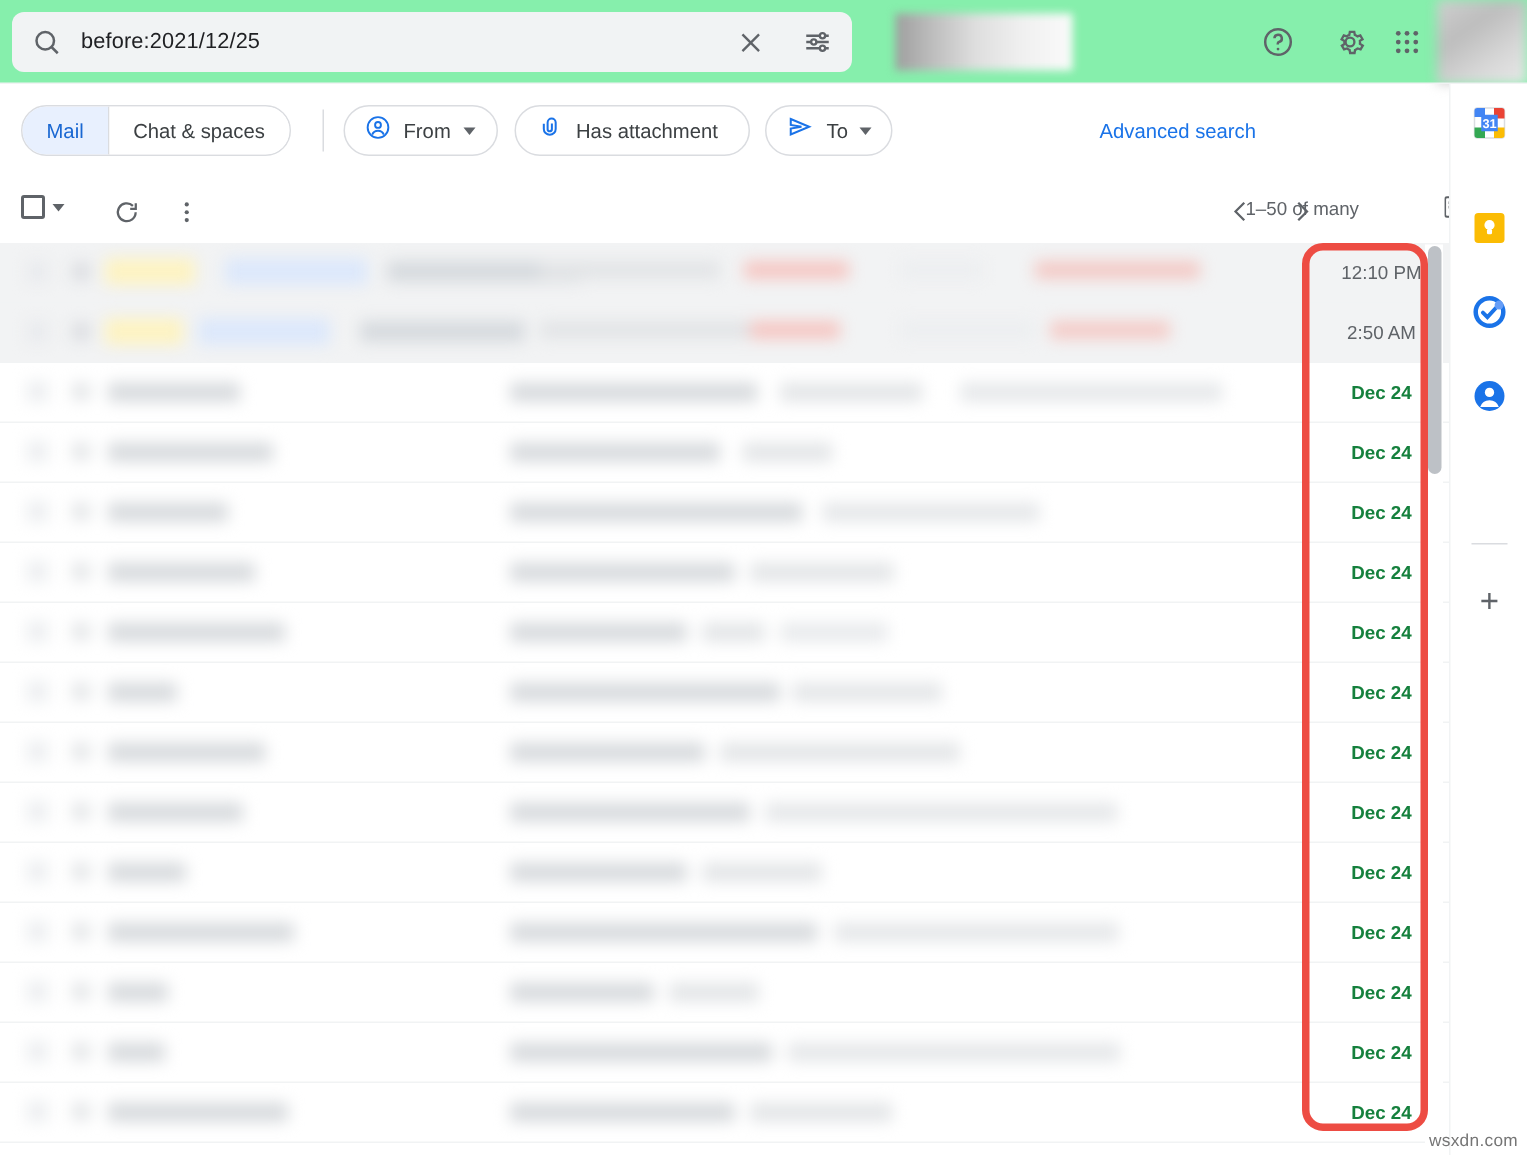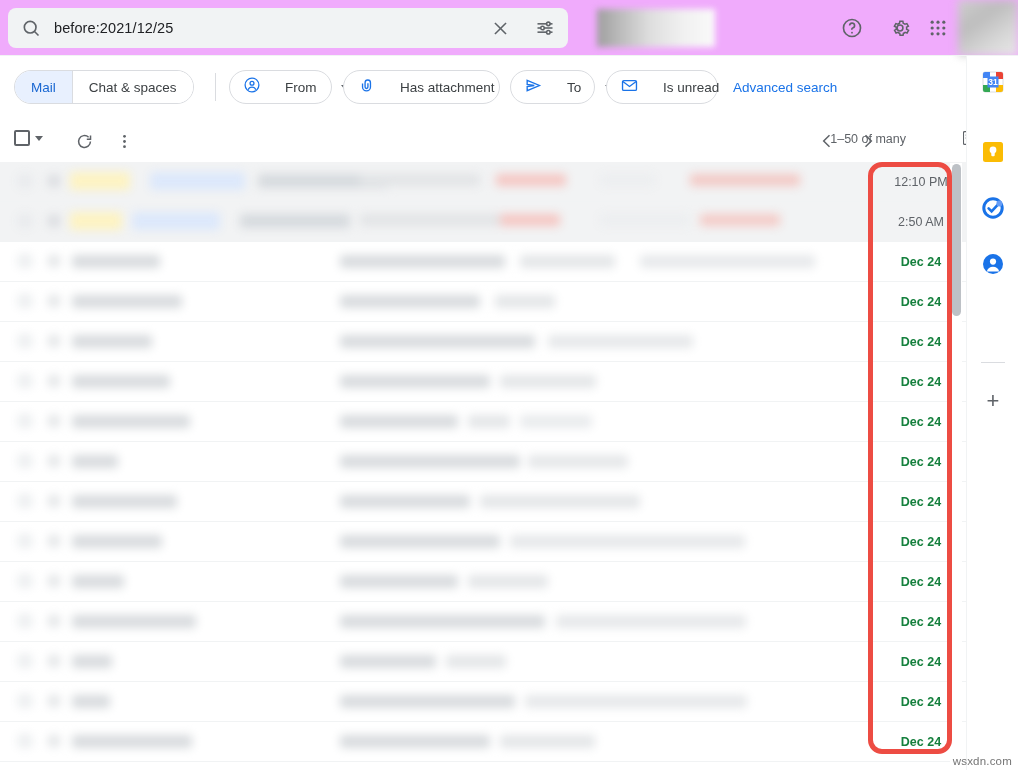--- a/index.html
+++ b/index.html
@@ -7,21 +7,21 @@
     width: 1018px; height: 770px;
     font-family: "Liberation Sans", sans-serif;
     background: #ffffff;
     overflow: hidden;
   }
   #app { position: relative; width: 1018px; height: 770px; background:#fff; }
 
   
   .topbar {
     position: absolute; left: 0; top: 0; width: 1018px; height: 56px;
-    background: #f0abfc; display: flex; align-items: center;
+    background: #86efac; display: flex; align-items: center;
   }
   .search-wrap {
     position: absolute; left: 8px; top: 8px; width: 560px; height: 40px;
     background: #f1f3f4; border-radius: 8px;
     display: flex; align-items: center;
   }
   .search-icon { width: 46px; display:flex; align-items:center; justify-content:center; }
   .search-input {
     flex: 1; border: none; outline: none; background: transparent;
     font-family: "Liberation Sans", sans-serif; font-size: 14.5px; color: #202124;
@@ -77,21 +77,21 @@
   }
   .seg-item.active { background: #e8f0fe; color: #1967d2; font-weight: 500; }
   .seg-div { width: 1px; background: #dadce0; }
 
   .chip-sep {
     position: absolute; left: 215px; top: 17px; width: 1px; height: 28px; background: #dadce0;
   }
   .chip {
     position: absolute; top: 14px; height: 34px;
     border: 1px solid #dadce0; border-radius: 18px; background: #fff;
-    display: flex; align-items: center; gap: 24px; padding: 0 13px; cursor: pointer;
+    display: flex; align-items: center; gap: 8px; padding: 0 13px; cursor: pointer;
   }
   .chip-label { font-size: 13.5px; color: #3c4043; white-space: nowrap; }
   .adv-search {
     position: absolute; left: 733px; top: 14px; height: 34px;
     display: flex; align-items: center; font-size: 13.5px; color: #1a73e8; cursor: pointer;
   }
 
   
   .toolbar {
     position: absolute; left: 0; top: 118px; width: 1018px; height: 44px; background: #fff;
@@ -287,29 +287,20 @@
     <div class="chip" style="left:510px;width:85px;">
       <span>
         <svg width="19" height="19" viewBox="0 0 24 24" fill="none" stroke="#1a73e8" stroke-width="1.7">
           <path d="M4 5.5l15.5 6.5L4 18.5v-5l9-1.5-9-1.5z"></path>
         </svg>
       </span>
       <span class="chip-label">To</span>
       <span class="caret-down"></span>
     </div>
 
-    <div class="chip" style="left:606px;width:112px;">
-      <span>
-        <svg width="19" height="19" viewBox="0 0 24 24" fill="none" stroke="#1a73e8" stroke-width="1.7">
-          <rect x="3.2" y="5.8" width="17.6" height="12.4" rx="1.6"></rect>
-          <path d="M3.6 7l8.4 6.2L20.4 7"></path>
-        </svg>
-      </span>
-      <span class="chip-label">Is unread</span>
-    </div>
 
     <div class="adv-search">Advanced search</div>
   </div>
 
   <div class="toolbar">
     <div class="tb-check">
       <span class="cbox"></span>
       <span class="caret-down"></span>
     </div>
 

